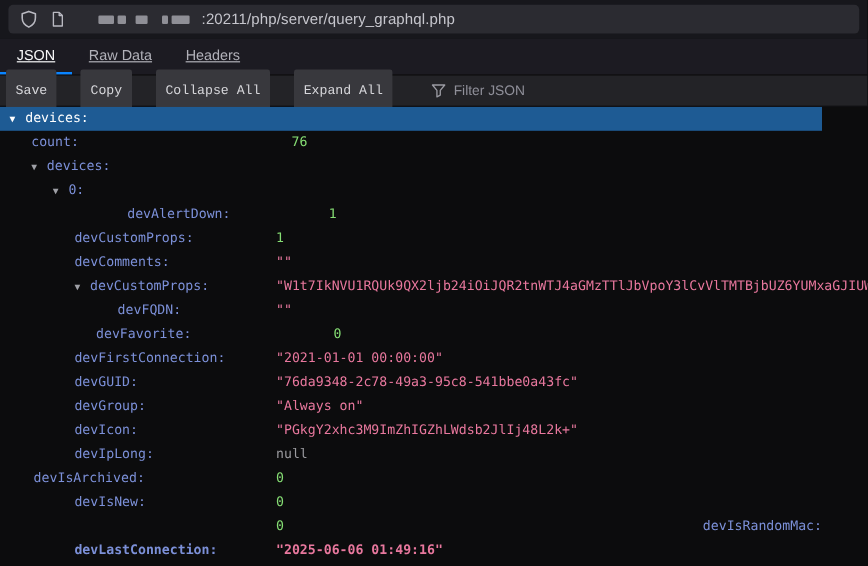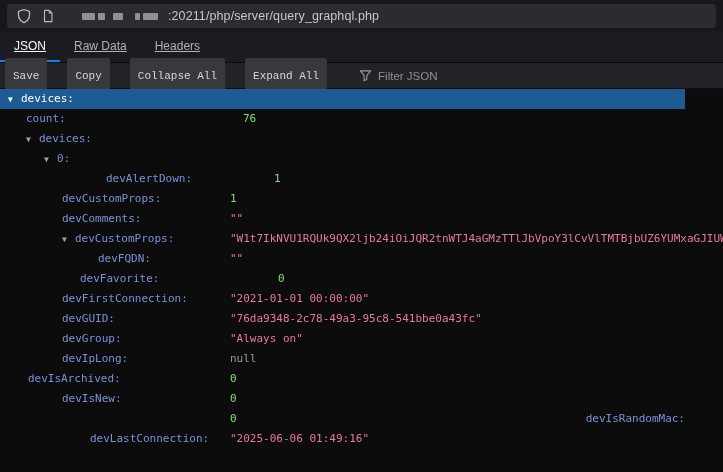--- a/index.html
+++ b/index.html
@@ -153,18 +153,19 @@
     <div class="json-row" style="padding-left: 44px;"><span class="twisty">▼</span><span class="key">0:</span></div>
     <div class="json-row" style="padding-left: 62px; margin-left: 44px;"><span class="key">devAlertDown:</span><span class="val number" style="left: 230px;">1</span></div>
     <div class="json-row" style="padding-left: 62px;"><span class="key">devCustomProps:</span><span class="val number" style="left: 230px;">1</span></div>
     <div class="json-row" style="padding-left: 62px;"><span class="key">devComments:</span><span class="val string" style="left: 230px;">""</span></div>
     <div class="json-row" style="padding-left: 62px;"><span class="twisty">▼</span><span class="key">devCustomProps:</span><span class="val string" style="left: 230px;">"W1t7IkNVU1RQUk9QX2ljb24iOiJQR2tnWTJ4aGMzTTlJbVpoY3lCvVlTMTBjbUZ6YUMxaGJIUWlQand2QWxGaVJtRnVaU0k5UFNJK1BDOXBQZz09In1dXQ=="</span></div>
     <div class="json-row" style="padding-left: 98px;"><span class="key">devFQDN:</span><span class="val string" style="left: 230px;">""</span></div>
     <div class="json-row" style="padding-left: 32px; margin-left: 48px;"><span class="key">devFavorite:</span><span class="val number" style="left: 230px;">0</span></div>
     <div class="json-row" style="padding-left: 62px;"><span class="key">devFirstConnection:</span><span class="val string" style="left: 230px;">"2021-01-01 00:00:00"</span></div>
     <div class="json-row" style="padding-left: 62px;"><span class="key">devGUID:</span><span class="val string" style="left: 230px;">"76da9348-2c78-49a3-95c8-541bbe0a43fc"</span></div>
     <div class="json-row" style="padding-left: 62px;"><span class="key">devGroup:</span><span class="val string" style="left: 230px;">"Always on"</span></div>
+    <div class="json-row" style="padding-left: 62px;"><span class="key">devIcon:</span><span class="val string" style="left: 230px;">"PGkgY2xhc3M9ImZhIGZhLWdsb2JlIj48L2k+"</span></div>
     <div class="json-row" style="padding-left: 62px;"><span class="key">devIpLong:</span><span class="val null" style="left: 230px;">null</span></div>
     <div class="json-row" style="padding-left: 28px;"><span class="key">devIsArchived:</span><span class="val number" style="left: 230px;">0</span></div>
     <div class="json-row" style="padding-left: 62px;"><span class="key">devIsNew:</span><span class="val number" style="left: 230px;">0</span></div>
     <div class="json-row" style="padding-left: 62px; text-align: right;"><span class="key">devIsRandomMac:</span><span class="val number" style="left: 230px;">0</span></div>
-    <div class="json-row" style="padding-left: 90px;"><span class="key">devLastConnection:</span><span class="val string" style="left: 230px;">"2025-06-06 01:49:16"</span></div>
+    <div class="json-row" style="padding-left: 62px; font-weight: bold;"><span class="key">devLastConnection:</span><span class="val string" style="left: 230px;">"2025-06-06 01:49:16"</span></div>
   </div>
 
 </body></html>

